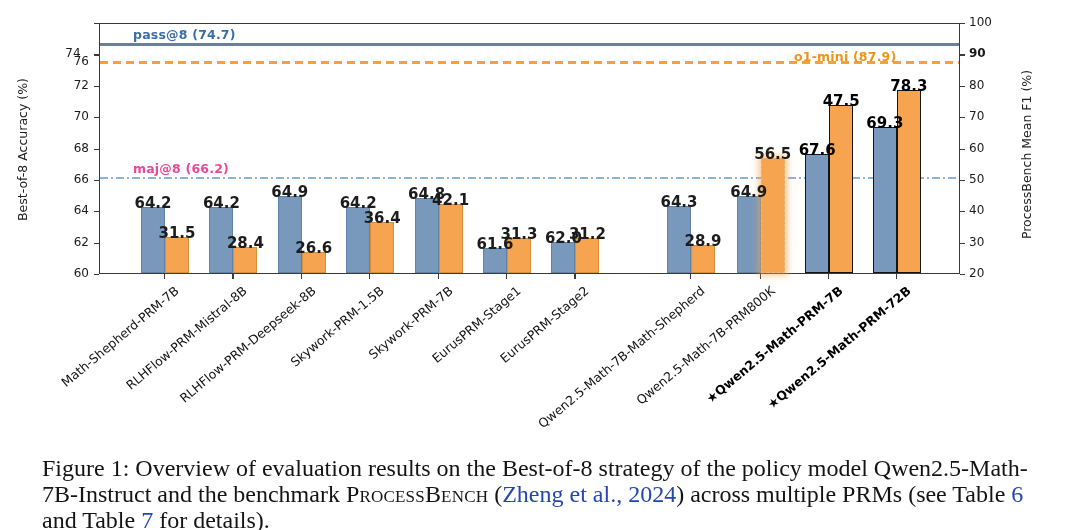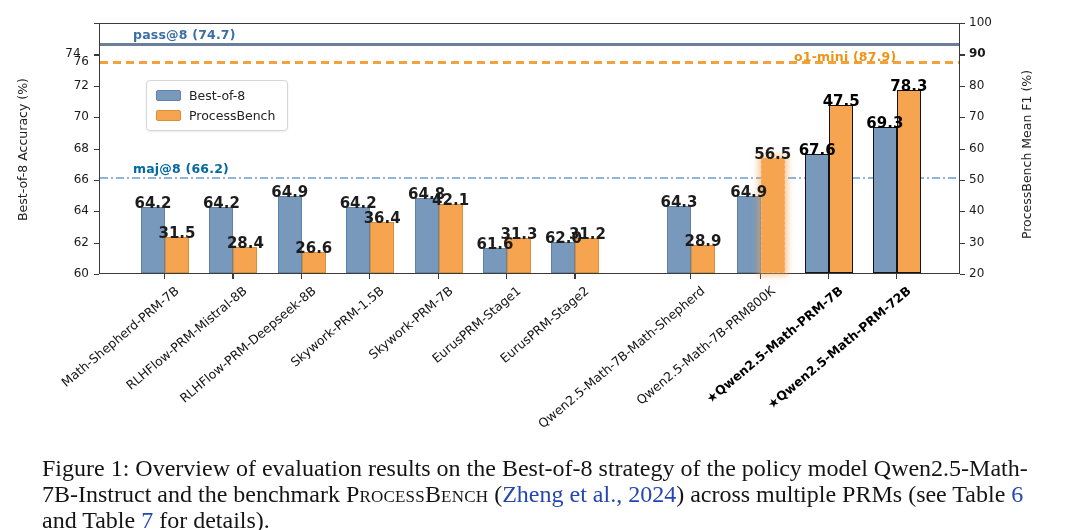--- a/index.html
+++ b/index.html
@@ -43,36 +43,26 @@
 </head>
 <body>
 
 <div id="stage">
 
   <div class="axis-label" style="left:-58px;top:142px;width:160px;text-align:center;">Best-of-8 Accuracy (%)</div>
 
   <div class="axis-label" style="left:936px;top:147px;width:180px;text-align:center;">ProcessBench Mean F1 (%)</div>
 
   <div id="plot">
-    <div id="legend">
-      <div class="legend-row">
-        <span class="swatch" style="background:#7899bc;border:1px solid #5f82a8;"></span>
-        <span class="legend-text">Best-of-8</span>
-      </div>
-      <div class="legend-row">
-        <span class="swatch" style="background:#f6a44f;border:1px solid #d98f35;"></span>
-        <span class="legend-text">ProcessBench</span>
-      </div>
-    </div>
   <div class="refline" style="top: 19.3937px; height: 2.2px; background: rgb(106, 128, 153);"></div>
       <div class="linelabel" style="color: rgb(59, 110, 165); left: 33px; top: 3.39375px;">pass@8 (74.7)</div>
       <div class="refline" style="top: 36.9637px; height: 2.6px; background: repeating-linear-gradient(90deg, rgb(242, 162, 60) 0px, rgb(242, 162, 60) 8px, transparent 8px, transparent 13px);"></div>
       <div class="linelabel" style="color: rgb(238, 148, 22); left: 694px; top: 24.9637px;">o1-mini (87.9)</div>
       <div class="refline" style="top: 152.737px; height: 2px; background: repeating-linear-gradient(90deg, rgb(143, 180, 217) 0px, rgb(143, 180, 217) 8px, transparent 8px, transparent 11px, rgb(143, 180, 217) 11px, rgb(143, 180, 217) 12.8px, transparent 12.8px, transparent 16px);"></div>
-      <div class="linelabel" style="color: #0369a1; left: 33px; top: 136.737px; text-align: right;">maj@8 (66.2)</div>
+      <div class="linelabel" style="color: #ec4899; left: 33px; top: 136.737px; text-align: right;">maj@8 (66.2)</div>
       <div class="bar" style="left: 41px; width: 24px; height: 65.8875px; background: rgb(120, 153, 188); box-sizing: border-box; z-index: 2; border: 1px solid rgb(95, 130, 168);"></div>
       <div class="vlabel" style="left: 29px; top: 170.112px;">64.2</div>
       <div class="bar" style="left: 109.4px; width: 24px; height: 65.8875px; background: rgb(120, 153, 188); box-sizing: border-box; z-index: 2; border: 1px solid rgb(95, 130, 168);"></div>
       <div class="vlabel" style="left: 97.4px; top: 170.112px;">64.2</div>
       <div class="bar" style="left: 177.8px; width: 24px; height: 76.8688px; background: rgb(120, 153, 188); box-sizing: border-box; z-index: 2; border: 1px solid rgb(95, 130, 168);"></div>
       <div class="vlabel" style="left: 165.8px; top: 159.131px;">64.9</div>
       <div class="bar" style="left: 246.2px; width: 24px; height: 65.8875px; background: rgb(120, 153, 188); box-sizing: border-box; z-index: 2; border: 1px solid rgb(95, 130, 168);"></div>
       <div class="vlabel" style="left: 234.2px; top: 170.112px;">64.2</div>
       <div class="bar" style="left: 314.6px; width: 24px; height: 75.3px; background: rgb(120, 153, 188); box-sizing: border-box; z-index: 2; border: 1px solid rgb(95, 130, 168);"></div>
       <div class="vlabel" style="left: 302.6px; top: 160.7px;">64.8</div>

